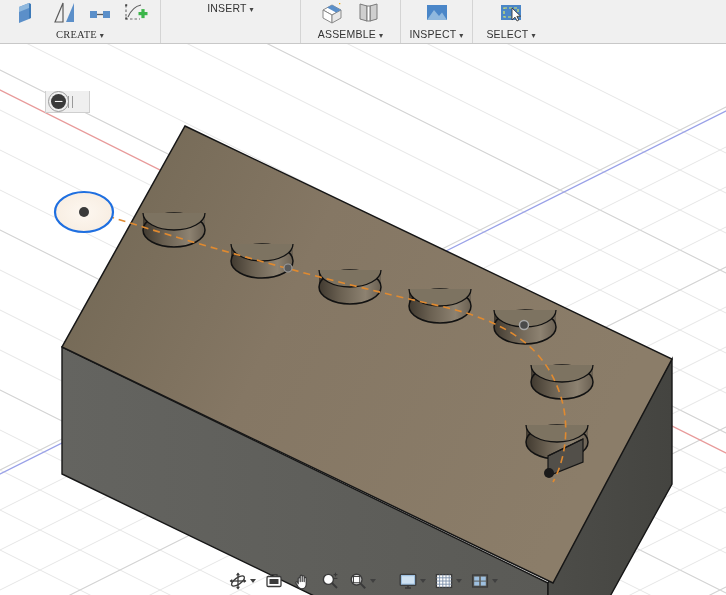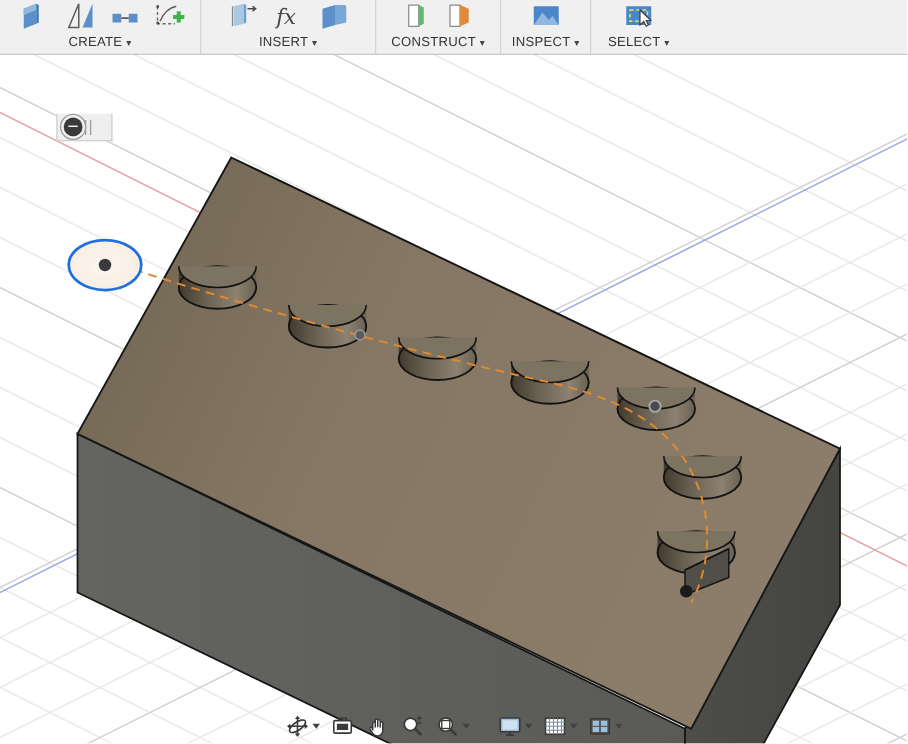--- a/index.html
+++ b/index.html
@@ -146,21 +146,21 @@
   }
   .nav-sep { width: 10px; }
 </style>
 </head>
 <body>
 
 <div id="app">
 
   <div id="toolbar">
 
-    <div class="tb-group" style="width:160px;">
+    <div class="tb-group" style="width:160px;font-family:Liberation Serif, serif;">
       <div class="tb-icons" style="gap:9px; padding-left:4px;">
         <svg class="tb-ico" viewBox="0 0 26 26">
           <path d="M2 7 L12 3 L12 19 L2 23 Z" fill="#5b8fc9"></path>
           <path d="M2 7 L12 3 L12 8 L2 12 Z" fill="#8fb8de"></path>
           <path d="M12 3 L12 19 L14 18 L14 4 Z" fill="#3d7ab8"></path>
         </svg>
         <svg class="tb-ico" viewBox="0 0 26 26">
           <path d="M3 22 L11 3 L11 22 Z" fill="none" stroke="#5b5b5b" stroke-width="1.2"></path>
           <path d="M14 22 L22 3 L22 22 Z" fill="#5b8fc9"></path>
         </svg>
@@ -180,58 +180,47 @@
           </g>
         </svg>
       </div>
       <div class="tb-label">
         <span>CREATE</span>
         <span class="caret">▾</span>
       </div>
     </div>
 
     <div class="tb-group" style="width:140px;">
-      <div class="tb-icons" style="gap:10px;">
-        <svg class="tb-ico" viewBox="0 0 26 26">
-          <path d="M5 5 L5 21 L13 19 L13 3 Z" fill="#a8c8e6"></path>
-          <path d="M13 3 L13 19 L15 18 L15 4 Z" fill="#6fa0d0"></path>
-          <path d="M4 5 L4 21" stroke="#8a8a8a" stroke-width="1"></path>
-          <path d="M16 7 L22 7 M20 5 L22.5 7 L20 9" stroke="#4a4a4a" stroke-width="1.2" fill="none"></path>
-        </svg>
-        <svg class="tb-ico" viewBox="0 0 26 26">
-          <text x="3" y="19" font-family="DejaVu Serif, serif" font-style="italic" font-size="17" fill="#444">fx</text>
-        </svg>
-        <svg class="tb-ico" viewBox="0 0 26 26">
-          <path d="M4 7 L14 4 L14 20 L4 23 Z" fill="#5b8fc9"></path>
-          <path d="M14 4 L22 4 Q23 4 23 6 L23 18 L14 20 Z" fill="#7aa8d6"></path>
-        </svg>
-      </div>
       <div class="tb-label">
         <span>INSERT</span>
         <span class="caret">▾</span>
       </div>
     </div>
 
-
     <div class="tb-group" style="width:100px;">
-      <div class="tb-icons" style="gap:8px;">
-        <svg class="tb-ico" viewBox="0 0 26 26">
-          <path d="M6 4 L14 4 L14 21 L6 21 Z" fill="#ffffff" stroke="#8a8a8a" stroke-width="1"></path>
-          <path d="M14 4 L18 6 L18 19 L14 21 Z" fill="#5fba6a"></path>
-        </svg>
-        <svg class="tb-ico" viewBox="0 0 26 26">
-          <path d="M5 4 L13 4 L13 21 L5 21 Z" fill="#ffffff" stroke="#8a8a8a" stroke-width="1"></path>
-          <path d="M13 4 L20 7 L20 18 L13 21 Z" fill="#e08a3c"></path>
+      <div class="tb-icons" style="gap:10px;">
+        <svg class="tb-ico" viewBox="0 0 26 26">
+          <path d="M3 10 L12 5 L21 10 L12 15 Z" fill="#ffffff" stroke="#8a8a8a" stroke-width="1"></path>
+          <path d="M3 10 L3 18 L12 23 L12 15 Z" fill="#ffffff" stroke="#8a8a8a" stroke-width="1"></path>
+          <path d="M12 15 L21 10 L21 18 L12 23 Z" fill="#e8e8e8" stroke="#8a8a8a" stroke-width="1"></path>
+          <path d="M7 7.5 L12 5 L21 10 L16 12.6 Z" fill="#5b8fc9"></path>
+          <path d="M19 3 l1.3 0 l0 1.3 l-1.3 0 z" fill="#f0a800"></path>
+        </svg>
+        <svg class="tb-ico" viewBox="0 0 26 26">
+          <path d="M4 4 L11 6 L11 21 L4 19 Z" fill="#cfcfcf" stroke="#7a7a7a" stroke-width="1"></path>
+          <path d="M21 4 L14 6 L14 21 L21 19 Z" fill="#cfcfcf" stroke="#7a7a7a" stroke-width="1"></path>
+          <rect x="11" y="6" width="3" height="15" fill="#ffffff" stroke="#7a7a7a" stroke-width="1"></rect>
         </svg>
       </div>
       <div class="tb-label">
-        <span>CONSTRUCT</span>
+        <span>ASSEMBLE</span>
         <span class="caret">▾</span>
       </div>
     </div>
+
 
 
     <div class="tb-group" style="width:72px;">
       <div class="tb-icons">
         <svg class="tb-ico" viewBox="0 0 26 26">
           <rect x="3" y="5" width="20" height="15" fill="#4a86c8"></rect>
           <path d="M3 20 L10 10 L15 16 L18 12.5 L23 20 Z" fill="#8fb8de"></path>
         </svg>
       </div>
       <div class="tb-label">

